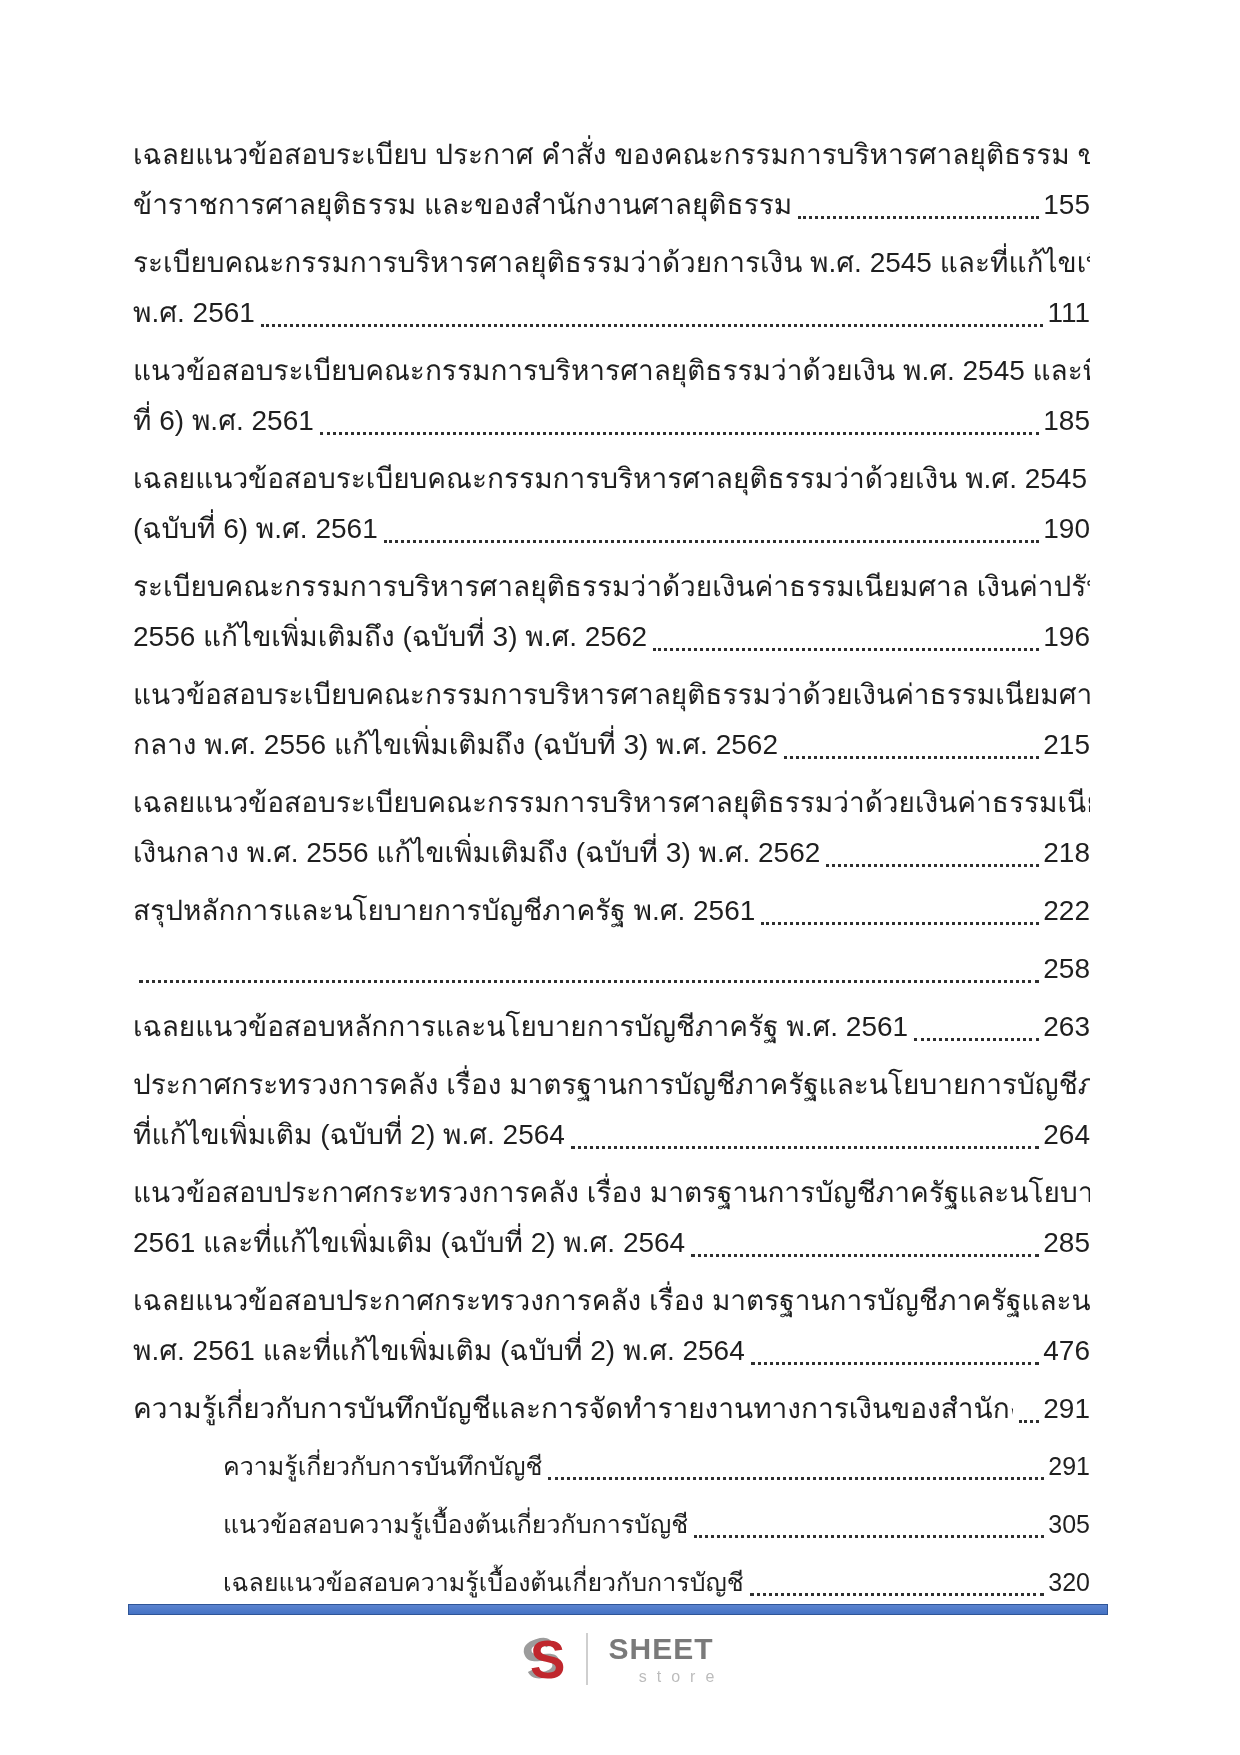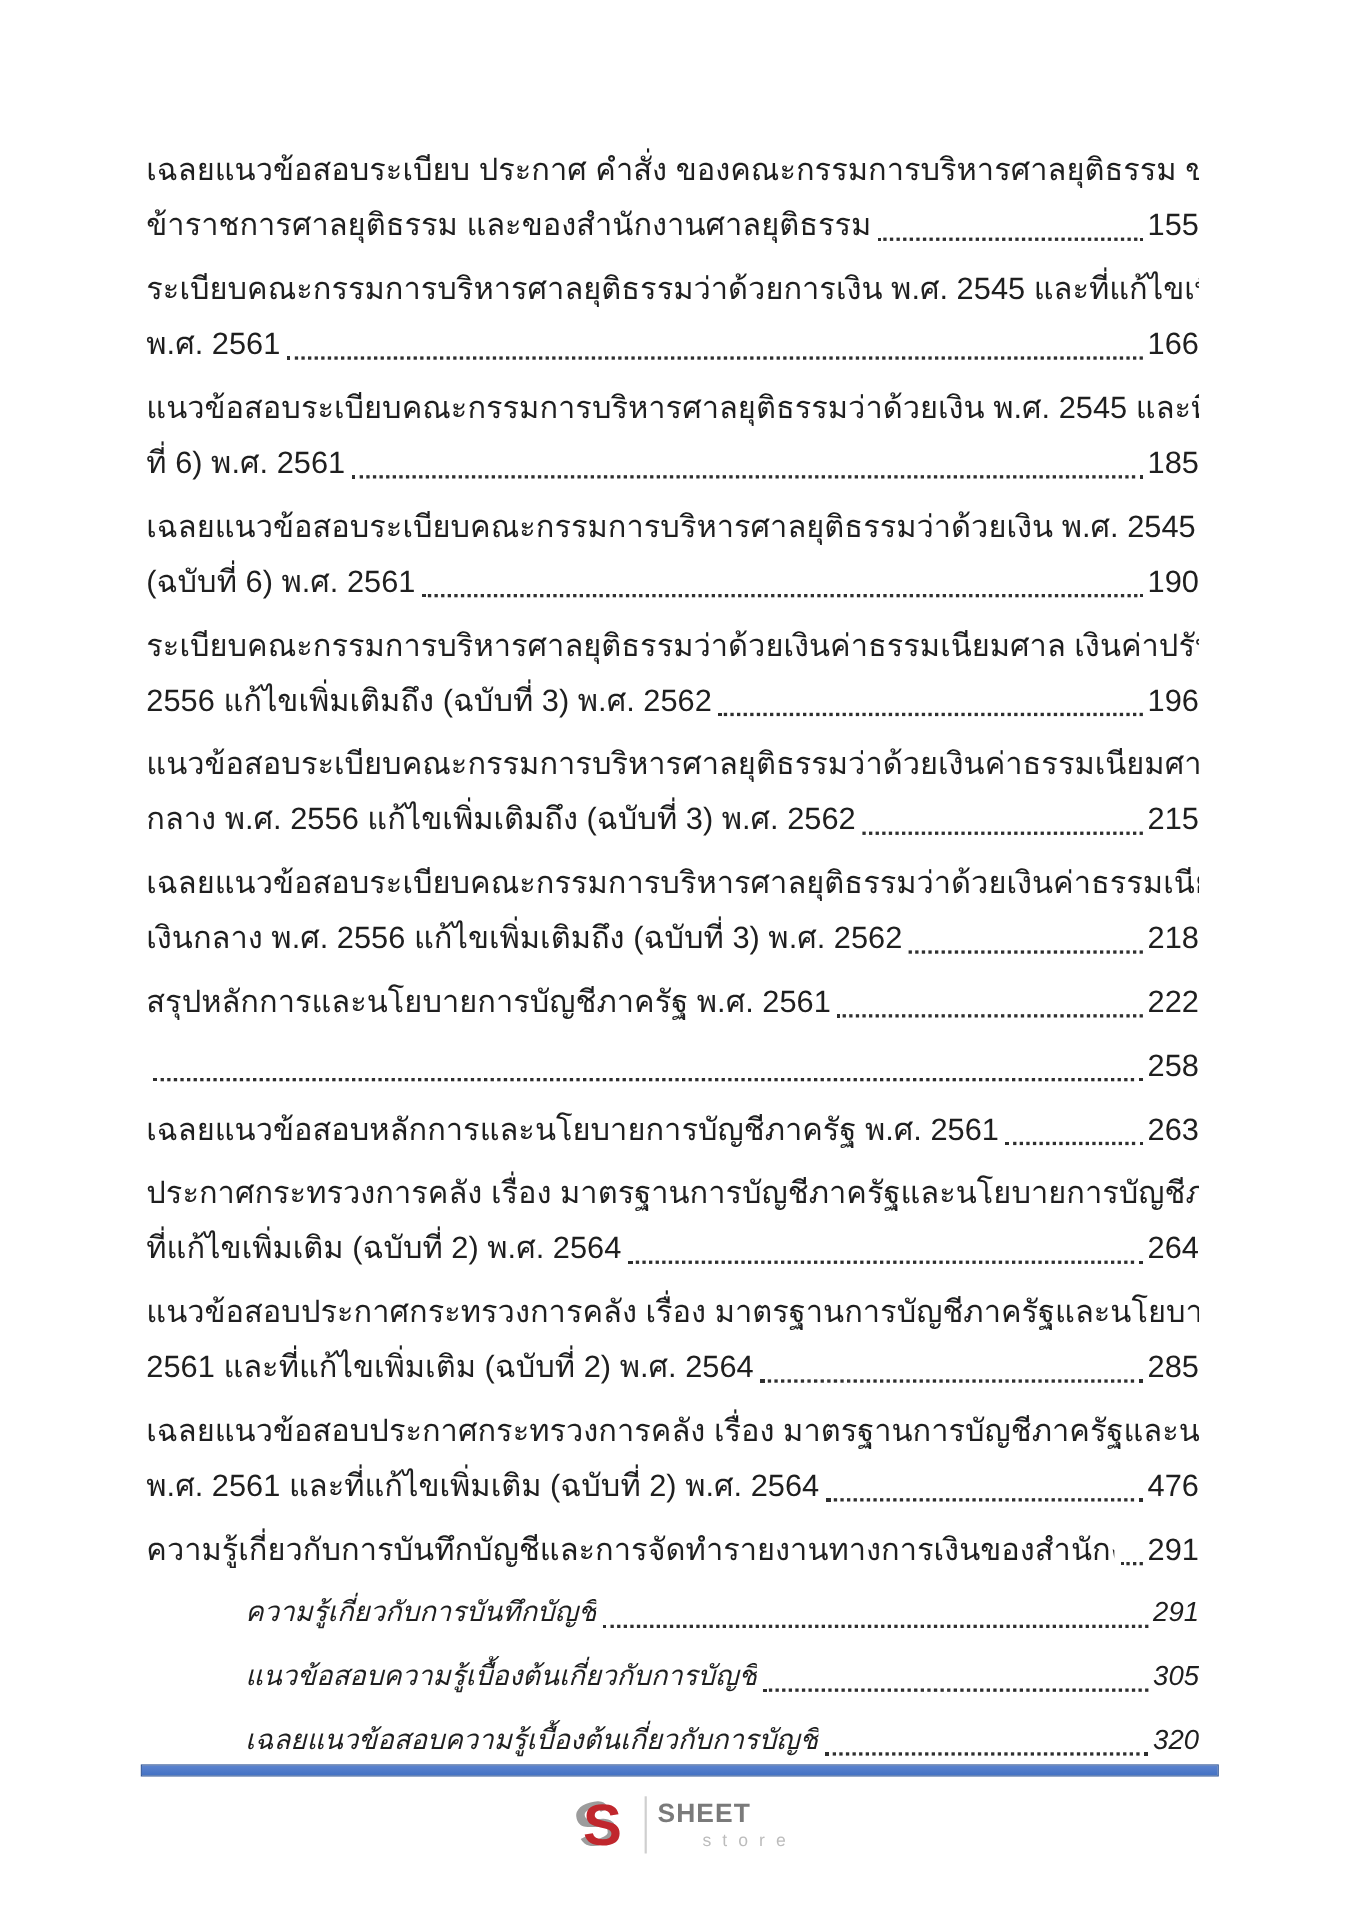--- a/index.html
+++ b/index.html
@@ -25,21 +25,21 @@
   .entry .line.last { display: flex; align-items: flex-end; text-align: center; }
   .entry .t { flex: 0 1 auto; min-width: 0; overflow: hidden; }
   .leader {
     flex: 1 1 20px; min-width: 20px;
     border-bottom: 3px dotted #2f2f2f;
     margin: 0 4px 11px 6px;
     height: 0;
   }
   .pageno { flex: 0 0 auto; }
   
-  .entry.sub { padding-left: 90px; margin-bottom: 10px; font-style: italic; }
+  .entry.sub { padding-left: 90px; margin-bottom: 10px; }
   .entry.sub .line { height: 48px; line-height: 48px; font-size: 25px; }
   .entry.sub .leader { margin-bottom: 10px; border-bottom-width: 3px; }
 
   
   .footer-bar {
     position: absolute;
     left: 128px; top: 1604px;
     width: 980px; height: 11px;
     background: linear-gradient(#5b83cf, #4472c4);
     border: 1px solid #2f5597;
@@ -53,21 +53,21 @@
   }
   .smark { width: 60px; height: 62px; position: relative; }
   .smark .s-back, .smark .s-front {
     position: absolute; left: 0; top: 0; width: 100%;
     font-weight: bold; text-align: center; line-height: 62px;
   }
   .smark .s-back { font-size: 56px; color: #9c9c9c; transform: rotate(-17deg) translate(-4px,-2px); }
   .smark .s-front { font-size: 53px; color: #c0272d; transform: translate(2px,1px); }
   .vdiv { width: 2px; height: 52px; background: #cfcfcf; }
   .wordmark { display: flex; flex-direction: column; }
-  .sheet-name { font-size: 24px; font-weight: 700; color: #7a7a7a; letter-spacing: 1px; line-height: 1; }
+  .sheet-name { font-size: 30px; font-weight: 700; color: #7a7a7a; letter-spacing: 1px; line-height: 1; text-align: center; }
   .store-name { font-size: 16px; color: #bcbcbc; letter-spacing: 10px; line-height: 1; margin-top: 5px; padding-left: 2px; margin-left: 39px; }
 </style>
 </head>
 <body>
 
 <div class="content">
 
   <div class="entry">
     <div class="line">เฉลยแนวข้อสอบระเบียบ ประกาศ คำสั่ง ของคณะกรรมการบริหารศาลยุติธรรม ของคณะกรรมการ</div>
     <div class="line last">
@@ -75,21 +75,21 @@
       <span class="leader"></span>
       <span class="pageno">155</span>
     </div>
   </div>
 
   <div class="entry">
     <div class="line">ระเบียบคณะกรรมการบริหารศาลยุติธรรมว่าด้วยการเงิน พ.ศ. 2545 และที่แก้ไขเพิ่มเติมถึง(ฉบับที่ 6)</div>
     <div class="line last">
       <span class="t">พ.ศ. 2561</span>
       <span class="leader"></span>
-      <span class="pageno">166</span>
+      <span class="pageno">111</span>
     </div>
   </div>
 
   <div class="entry">
     <div class="line">แนวข้อสอบระเบียบคณะกรรมการบริหารศาลยุติธรรมว่าด้วยเงิน พ.ศ. 2545 และที่แก้ไขเพิ่มเติมถึง(ฉบับ</div>
     <div class="line last">
       <span class="t">ที่ 6) พ.ศ. 2561</span>
       <span class="leader"></span>
       <span class="pageno">185</span>
     </div>

